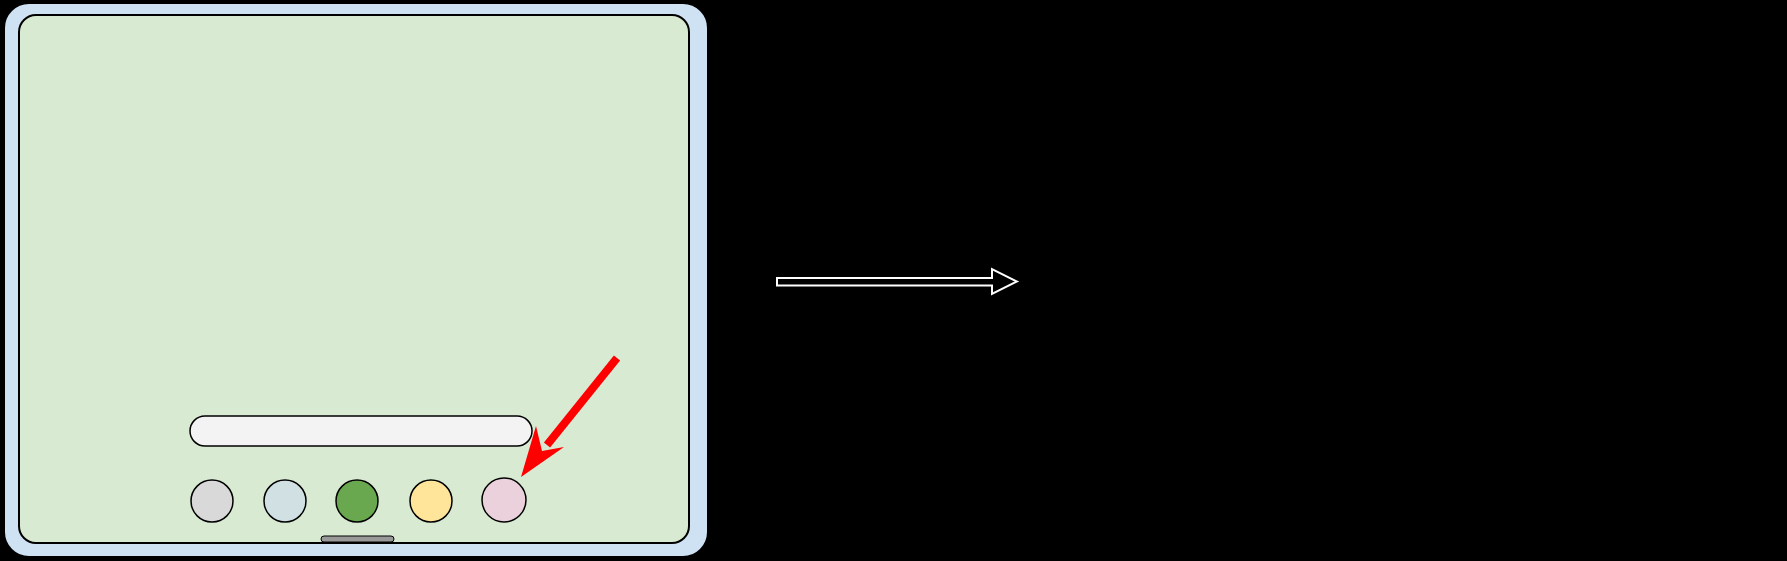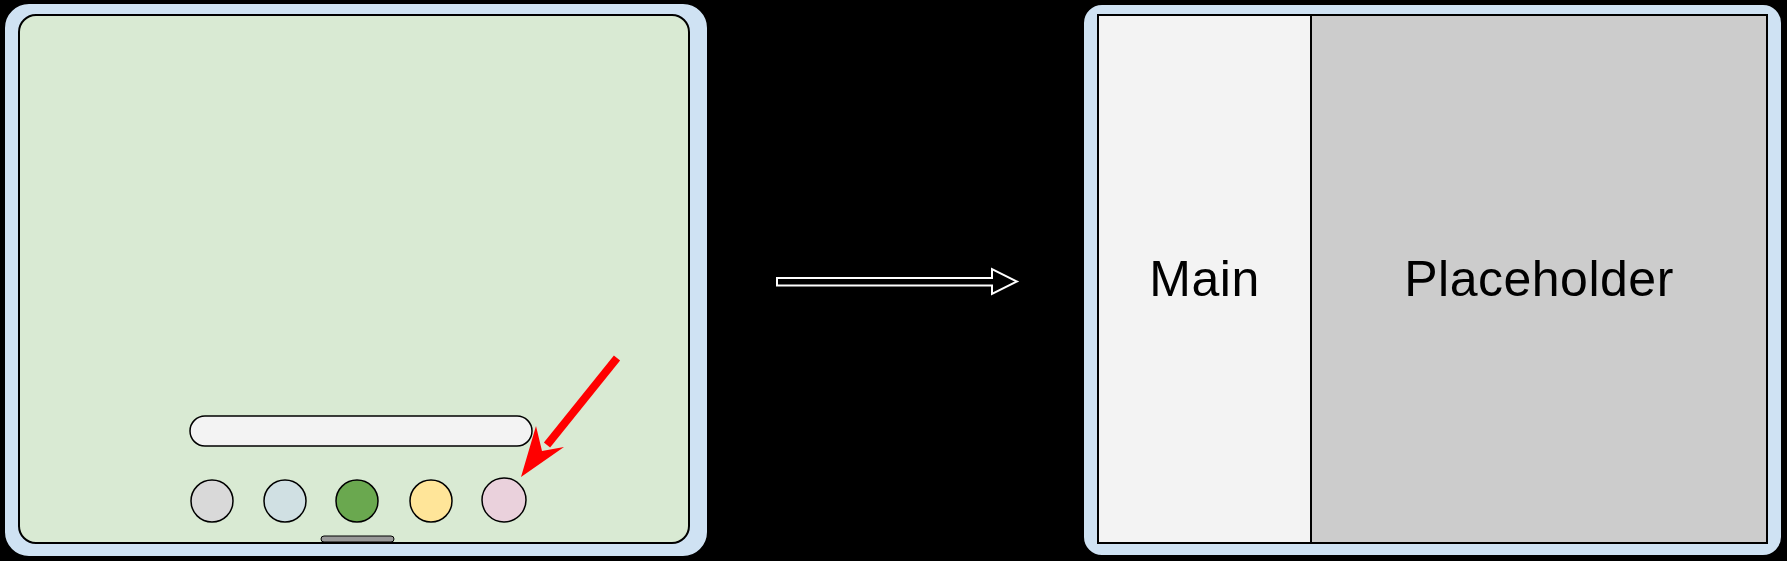--- a/index.html
+++ b/index.html
@@ -120,24 +120,14 @@
 
   <svg id="pointer-arrow-svg" viewBox="500 350 130 135">
     <line x1="617" y1="358" x2="547" y2="445" stroke-width="8" stroke="#ff0000"></line>
     <polygon points="521,477 536,426 542,451 564,447" fill="#ff0000"></polygon>
   </svg>
 
   <svg id="transition-arrow-svg" viewBox="770 260 260 45">
     <polygon points="777,278 992,278 992,269 1017,281.5 992,294 992,285.5 777,285.5" stroke="#ffffff" stroke-width="2" stroke-linejoin="miter" fill="#000000"></polygon>
   </svg>
 
-  <div id="device-after" class="device">
-    <div id="splitscreen">
-      <div id="main-pane" class="pane">
-        <span>Main</span>
-      </div>
-      <div id="placeholder-pane" class="pane">
-        <span>Placeholder</span>
-      </div>
-    </div>
-  </div>
 
 </div>
 
 </body></html>

